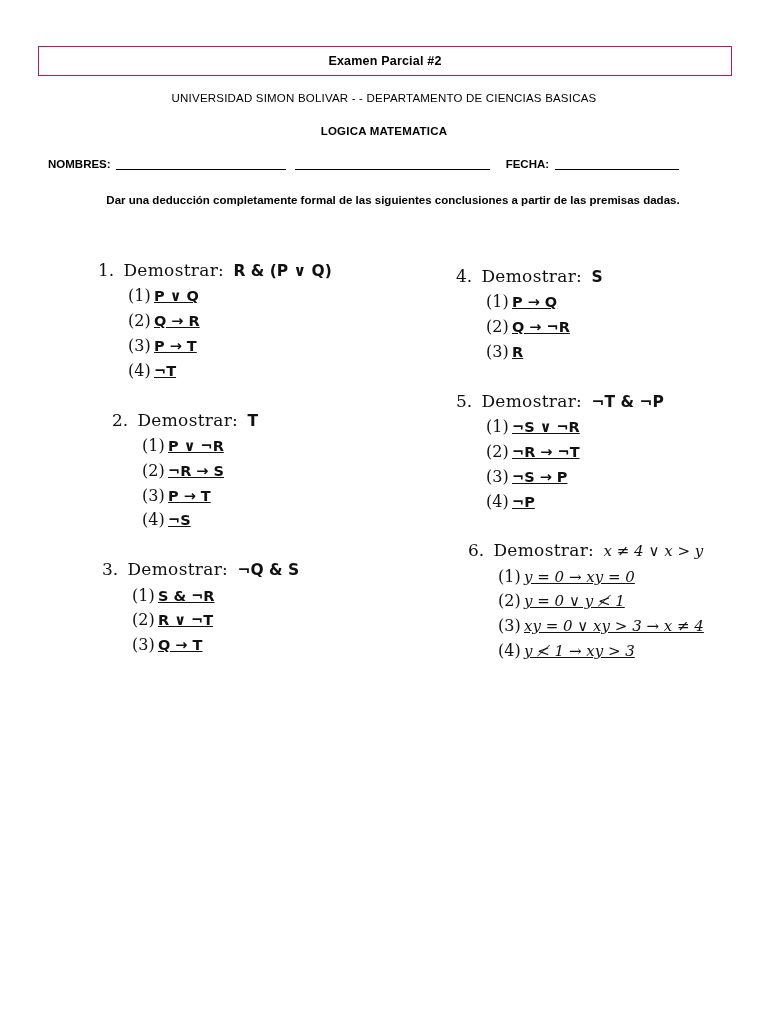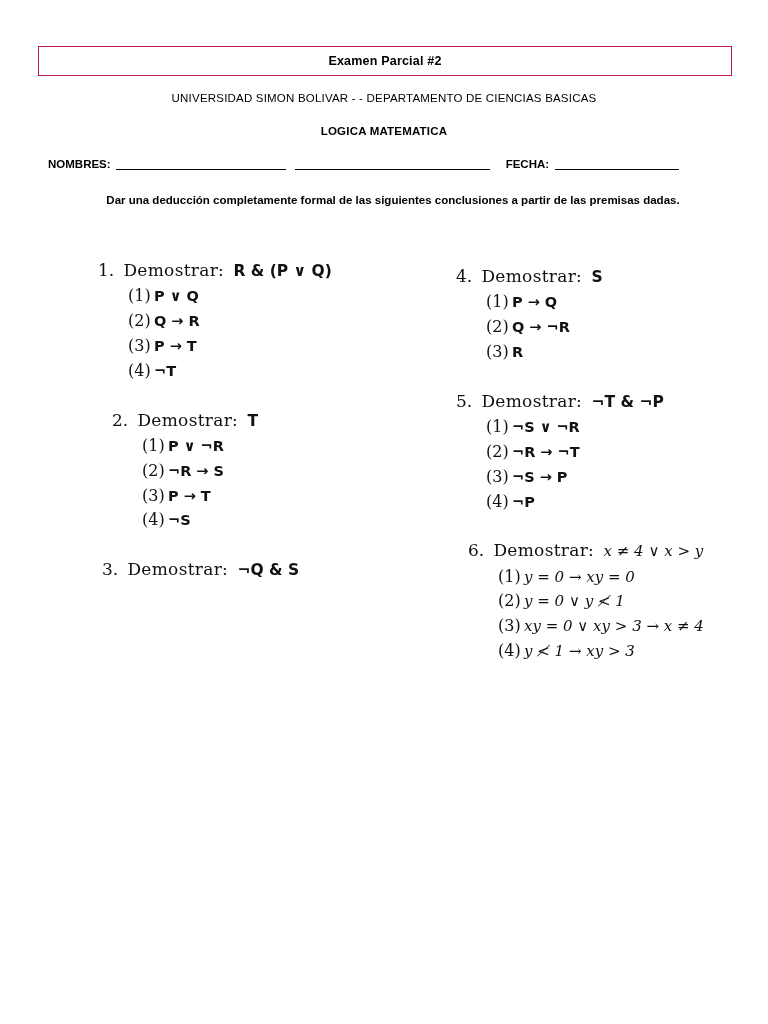--- a/index.html
+++ b/index.html
@@ -140,20 +140,21 @@
   }
   .problem ol.prem {
     list-style: none;
     margin: 3px 0 0 0;
     padding: 0 0 0 30px;
   }
   .problem ol.prem li {
     font-size: 16px;
     line-height: 1.55;
     white-space: nowrap;
+    text-decoration: underline;
   }
   .problem ol.prem li .idx {
     display: inline-block;
     width: 26px;
     font-family: "DejaVu Serif", serif;
   }
   .problem ol.prem li .expr {
     font-family: "DejaVu Sans", sans-serif;
     font-weight: bold;
     font-size: 14.5px;
@@ -222,20 +223,25 @@
           <li><span class="idx">(4)</span><span class="expr">¬S</span></li>
         </ol>
       </div>
 
       <div class="problem p-indent-3">
         <div class="head">
           <span class="num">3.</span>
           <span class="demo">Demostrar:</span>
           <span class="concl">¬Q &amp; S</span>
         </div>
+        <ol class="prem">
+          <li><span class="idx">(1)</span><span class="expr">S &amp; ¬R</span></li>
+          <li><span class="idx">(2)</span><span class="expr">R ∨ ¬T</span></li>
+          <li><span class="idx">(3)</span><span class="expr">Q → T</span></li>
+        </ol>
       </div>
 
     </div>
 
     <div class="col-right">
 
       <div class="problem p-indent-4">
         <div class="head">
           <span class="num">4.</span>
           <span class="demo">Demostrar:</span>

